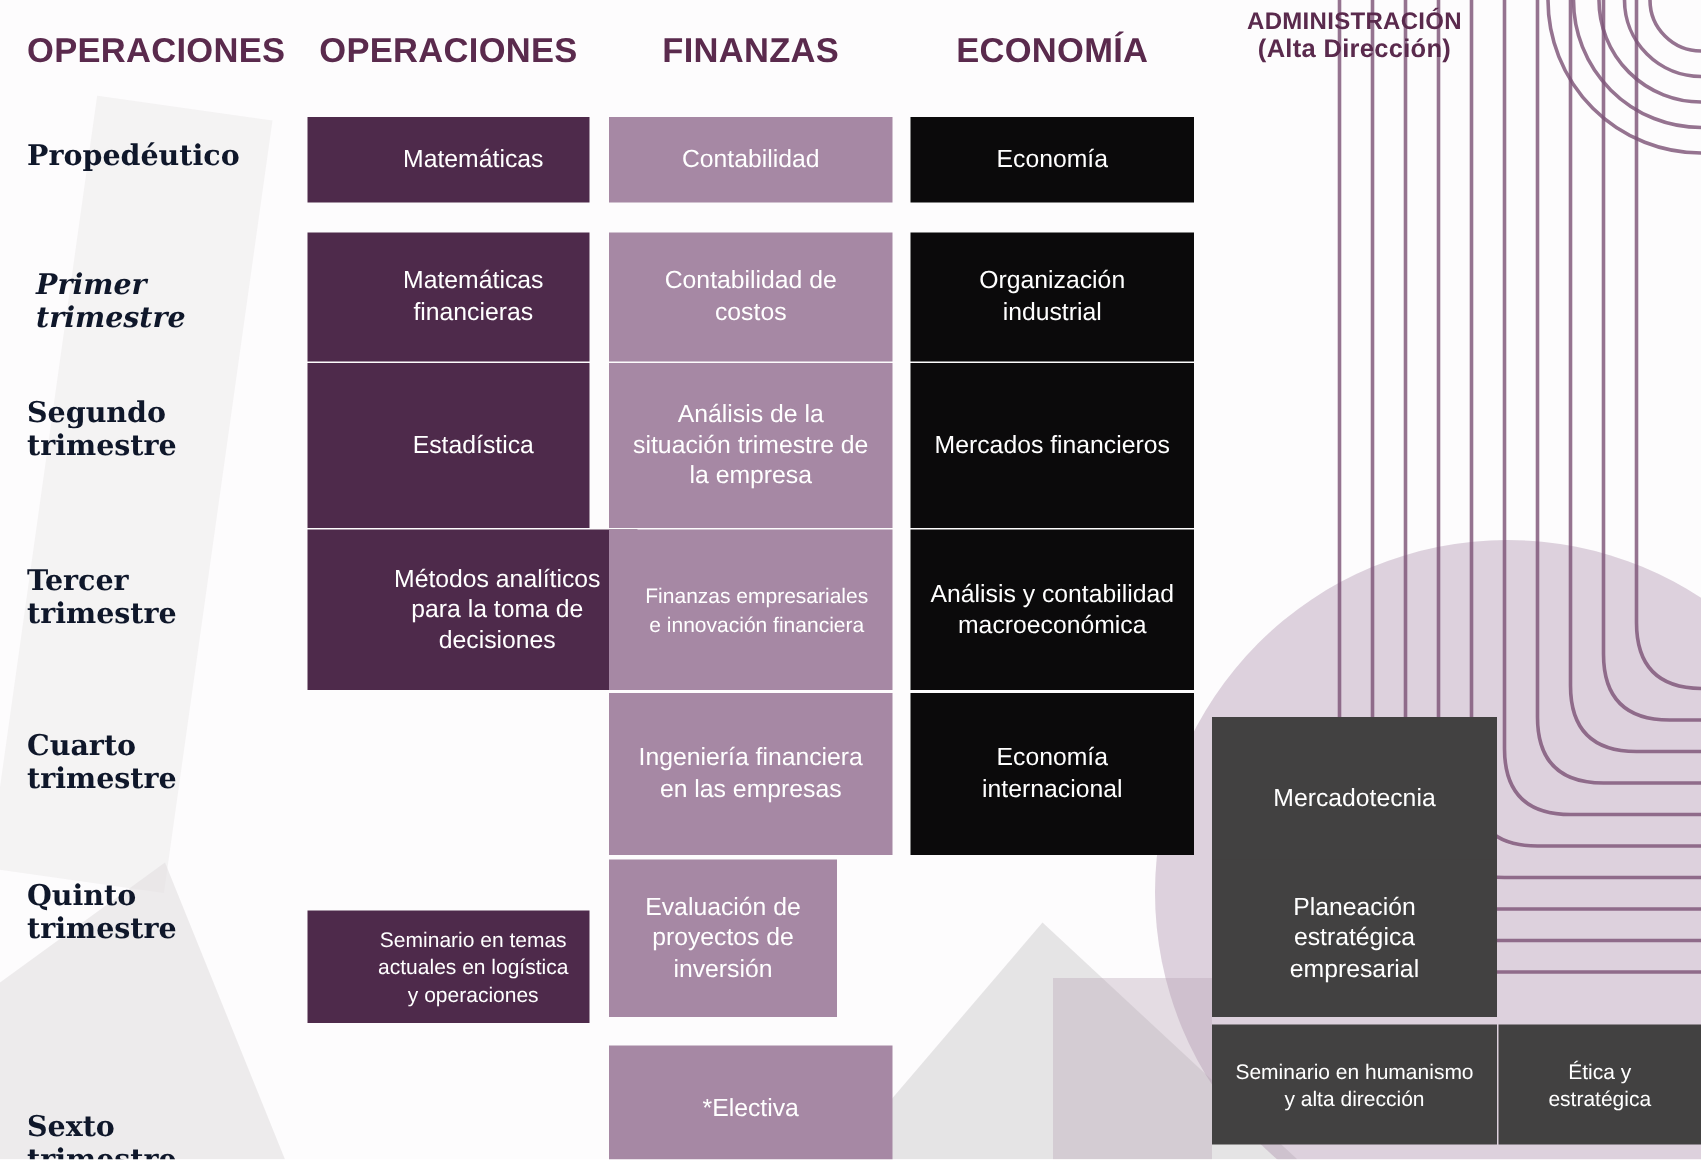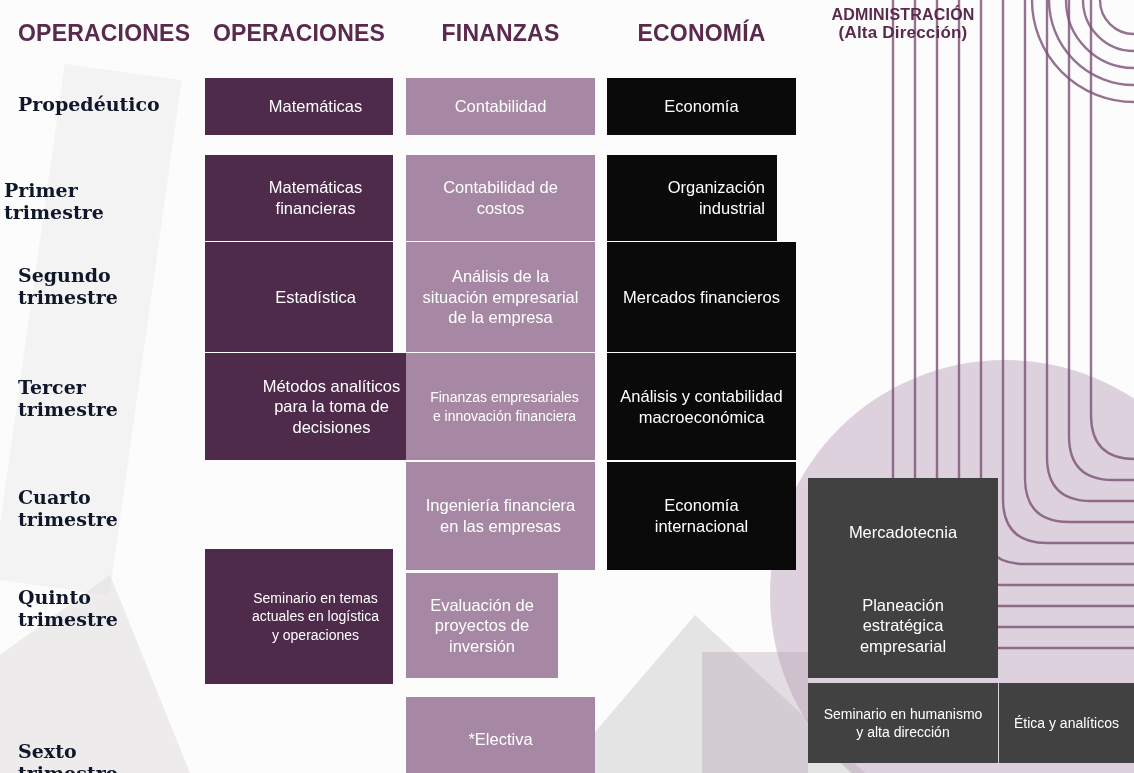--- a/index.html
+++ b/index.html
@@ -94,45 +94,45 @@
   <div class="col-header left-align" style="left:18px; top:21px; width:185px;">OPERACIONES</div>
   <div class="col-header" style="left:205px; top:21px; width:188px;">OPERACIONES</div>
   <div class="col-header" style="left:406px; top:21px; width:189px;">FINANZAS</div>
   <div class="col-header" style="left:607px; top:21px; width:189px;">ECONOMÍA</div>
   <div class="col-header" style="left:793px; top:7px; width:220px;">
     <span class="main-sm">ADMINISTRACIÓN</span>
     <span class="sub">(Alta Dirección)</span>
   </div>
 
   <div class="row-label" style="left:18px; top:93px;">Propedéutico</div>
-  <div class="row-label" style="left:4px; top:179px; width:110px;">Primer trimestre</div>
+  <div class="row-label" style="left:24px; top:179px; width:110px;font-style:italic;">Primer trimestre</div>
   <div class="row-label" style="left:18px; top:264px; width:110px;">Segundo trimestre</div>
   <div class="row-label" style="left:18px; top:376px; width:110px;">Tercer trimestre</div>
   <div class="row-label" style="left:18px; top:486px; width:110px;">Cuarto trimestre</div>
   <div class="row-label" style="left:18px; top:586px; width:110px;">Quinto trimestre</div>
   <div class="row-label" style="left:18px; top:696px; width:110px;margin-top:44px;">Sexto trimestre</div>
 
   <div class="cell op" style="left:205px; top:78px;  width:188px; height:57px;">Matemáticas</div>
   <div class="cell op" style="left:205px; top:155px; width:188px; height:86px;">Matemáticas financieras</div>
   <div class="cell op" style="left:205px; top:242px; width:188px; height:110px;">Estadística</div>
   <div class="cell op" style="left:205px; top:353px; width:220px; height:107px;">Métodos analíticos para la toma de decisiones</div>
-  <div class="cell op small" style="left:205px; top:549px; width:188px; height:135px;">Seminario en temas actuales en logística y operaciones</div>
+  <div class="cell op small" style="left:205px; top:607px; width:188px; height:75px;">Seminario en temas actuales en logística y operaciones</div>
 
   <div class="cell fin" style="left:406px; top:78px;  width:189px; height:57px;">Contabilidad</div>
   <div class="cell fin" style="left:406px; top:155px; width:189px; height:86px;">Contabilidad de costos</div>
-  <div class="cell fin" style="left:406px; top:242px; width:189px; height:110px;">Análisis de la situación empresarial de la empresa</div>
+  <div class="cell fin" style="left:406px; top:242px; width:189px; height:110px;">Análisis de la situación trimestre de la empresa</div>
   <div class="cell fin small" style="left:406px; top:353px; width:189px; height:107px;padding-left:20px;">Finanzas empresariales e innovación financiera</div>
   <div class="cell fin" style="left:406px; top:462px; width:189px; height:108px;">Ingeniería financiera en las empresas</div>
   <div class="cell fin" style="left:406px; top:573px; width:152px; height:105px;">Evaluación de proyectos de inversión</div>
   <div class="cell fin" style="left:406px; top:697px; width:189px; height:84px;">*Electiva</div>
 
   <div class="cell eco" style="left:607px; top:78px;  width:189px; height:57px;">Economía</div>
-  <div class="cell eco" style="left:607px; top:155px; width:170px; height:86px;text-align:right;">Organización industrial</div>
+  <div class="cell eco" style="left:607px; top:155px; width:189px; height:86px;">Organización industrial</div>
   <div class="cell eco" style="left:607px; top:242px; width:189px; height:110px;">Mercados financieros</div>
   <div class="cell eco" style="left:607px; top:353px; width:189px; height:107px;">Análisis y contabilidad macroeconómica</div>
   <div class="cell eco" style="left:607px; top:462px; width:189px; height:108px;">Economía internacional</div>
 
   <div class="cell adm" style="left:808px; top:462px; width:190px; height:108px;margin-top:16px;">Mercadotecnia</div>
   <div class="cell adm" style="left:808px; top:573px; width:190px; height:105px;">Planeación estratégica empresarial</div>
   <div class="cell adm small" style="left:808px; top:683px; width:190px; height:80px;">Seminario en humanismo y alta dirección</div>
-  <div class="cell adm small" style="left:999px; top:683px; width:135px; height:80px;">Ética y analíticos</div>
+  <div class="cell adm small" style="left:999px; top:683px; width:135px; height:80px;">Ética y estratégica</div>
 
 </div>
 
 </body></html>

